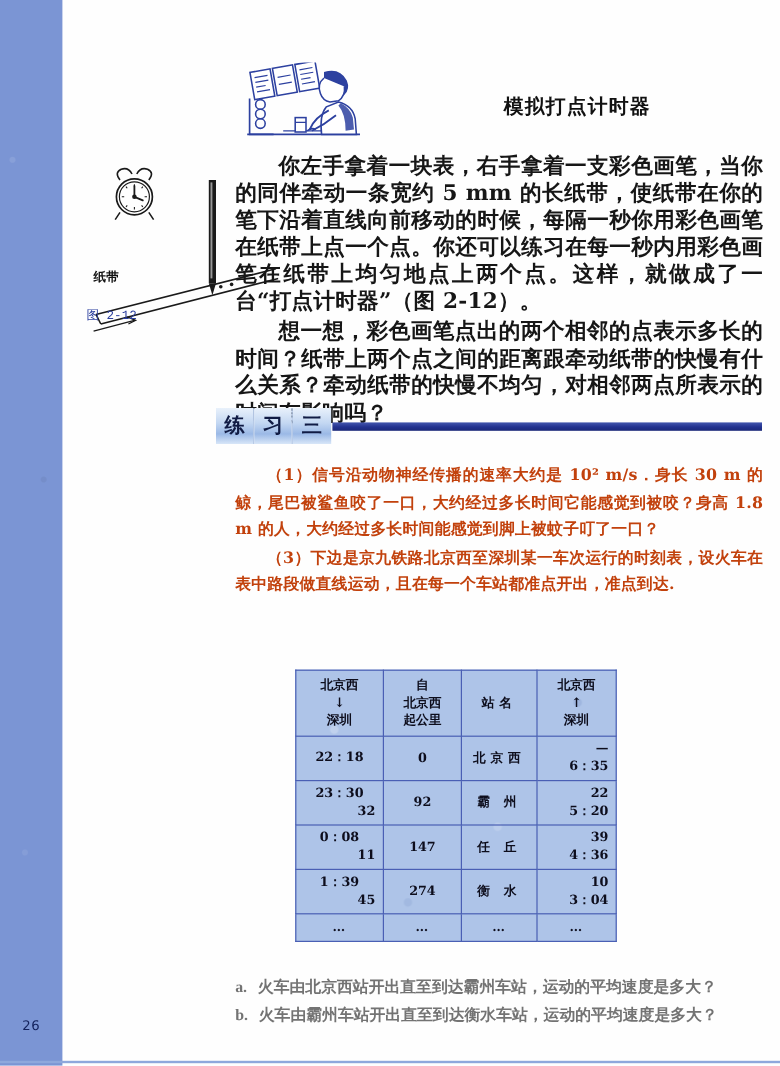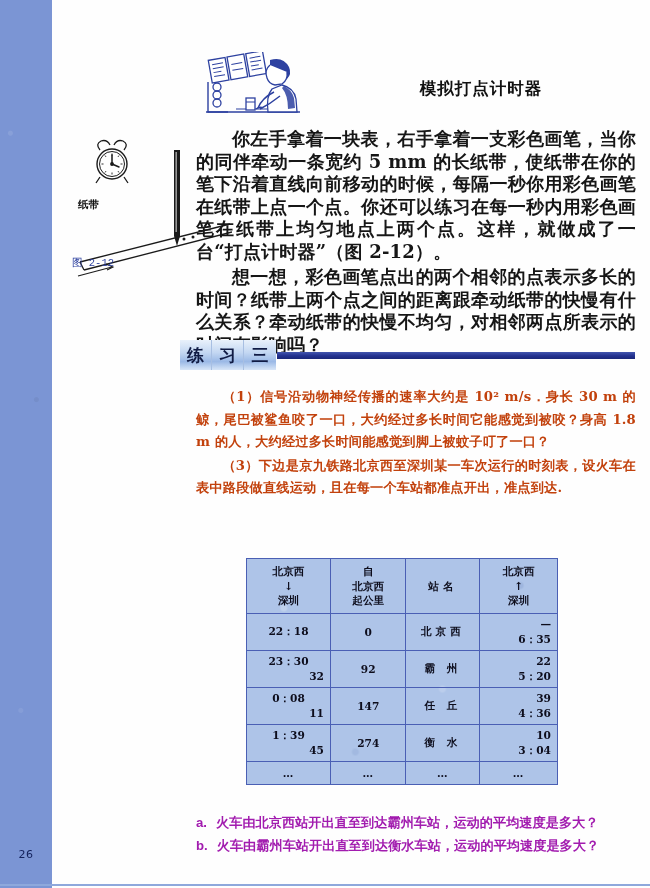--- a/index.html
+++ b/index.html
@@ -97,21 +97,21 @@
     left: 72px;
     top: 256px;
     width: 130px;
     font-size: 10.5px;
     color: #2b3f9e;
     font-family: Liberation Mono, monospace;
   }
   .tape-label {
     position: absolute;
     left: 6px;
-    top: 62px;
+    top: 88px;
     font-size: 10.5px;
     font-weight: bold;
     color: #111;
     font-family: "DejaVu Serif", "Liberation Serif", serif;
   }
   
   .exercise-head {
     position: absolute;
     left: 180px;
     top: 340px;
@@ -163,21 +163,21 @@
     letter-spacing: .2px;
   }
   
   .timetable-wrap {
     position: absolute;
     left: 246px;
     top: 558px;
     width: 310px;
   }
   table.timetable {
-    width: 312px;
+    width: 268px;
     border-collapse: collapse;
     background: #aec4e8;
     background-image:
       radial-gradient(circle at 12% 22%, rgba(255,255,255,.22) 0 3px, transparent 4px),
       radial-gradient(circle at 63% 58%, rgba(255,255,255,.16) 0 3px, transparent 4px),
       radial-gradient(circle at 88% 12%, rgba(90,120,180,.18) 0 3px, transparent 4px),
       radial-gradient(circle at 35% 86%, rgba(90,120,180,.14) 0 3px, transparent 4px);
     border: 1.6px solid #3a4fa8;
     font-family: "DejaVu Serif", "Liberation Serif", serif;
   }
@@ -210,22 +210,22 @@
   .subq {
     position: absolute;
     left: 196px;
     top: 812px;
     width: 440px;
   }
   .subq p {
     margin: 0 0 2px 0;
     font-size: 13.2px;
     line-height: 21px;
-    color: #a21caf;
-    font-family: Liberation Sans, sans-serif;
+    color: #737373;
+    font-family: Liberation Serif, serif;
     font-weight: bold;
     text-indent: 0;
   }
   .subq .lbl { margin-right: 9px; }
   .bottom-rule {
     position: absolute;
     left: 0;
     top: 884px;
     width: 650px;
     height: 2px;

